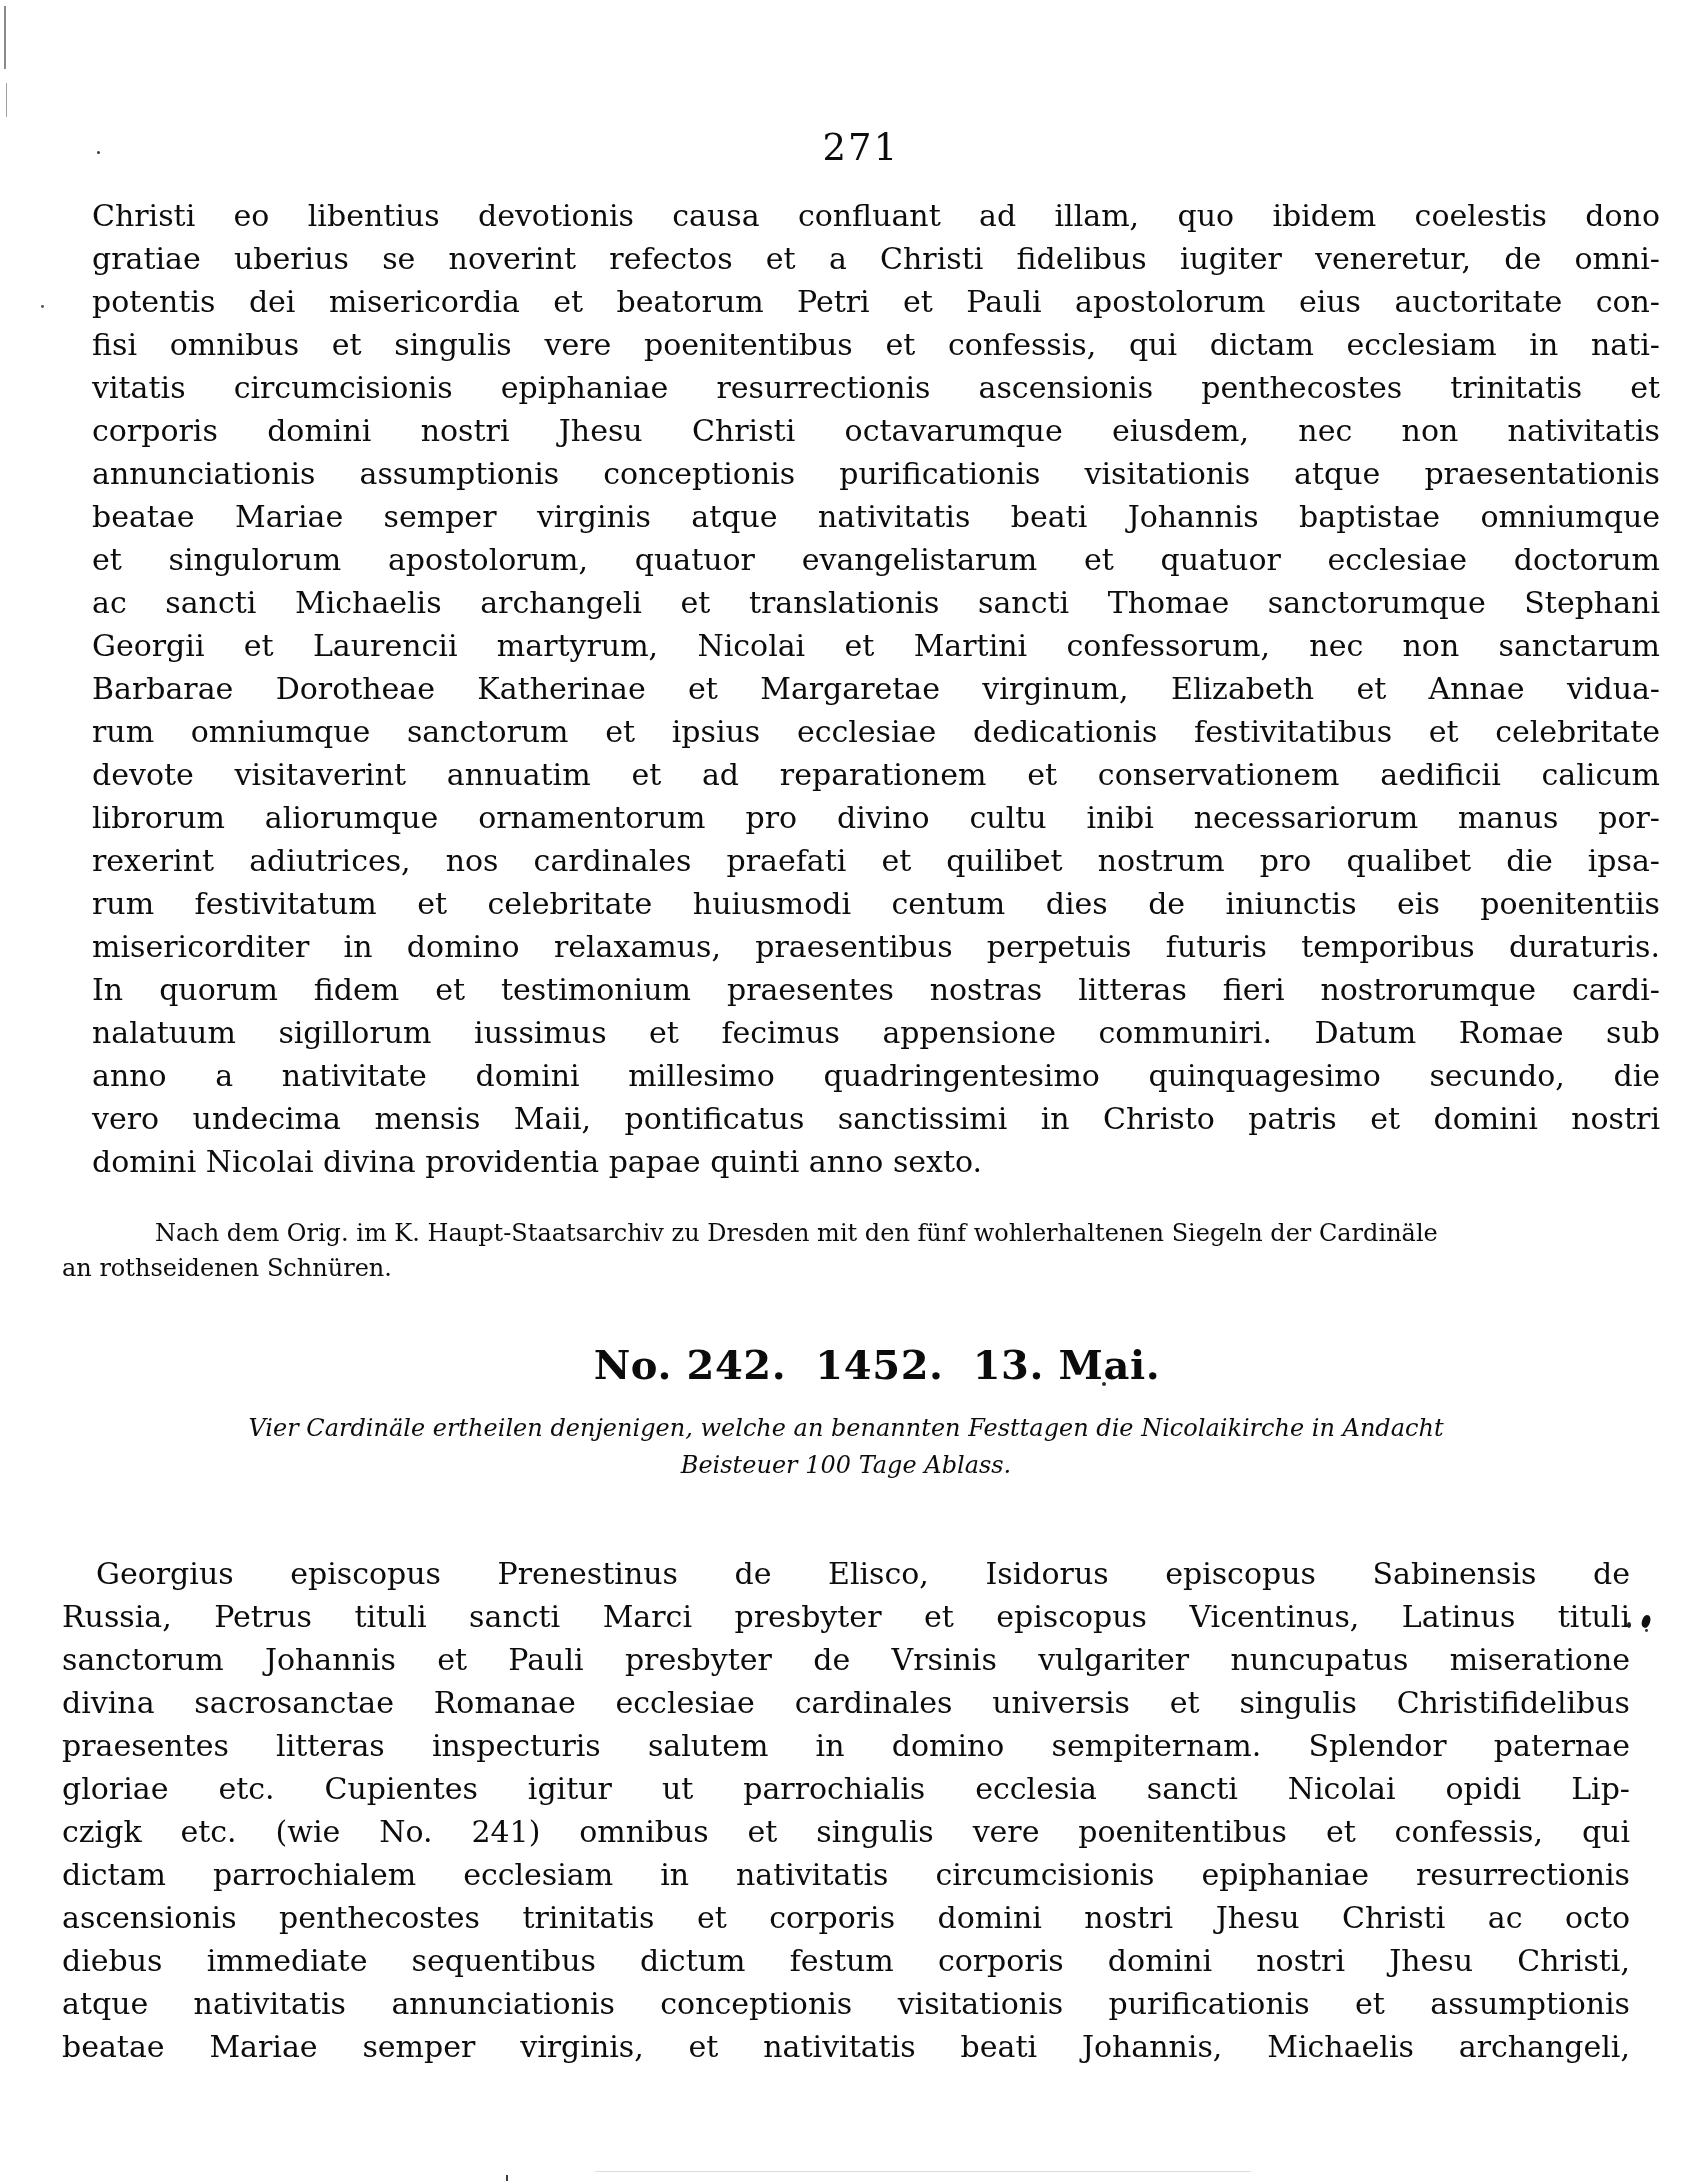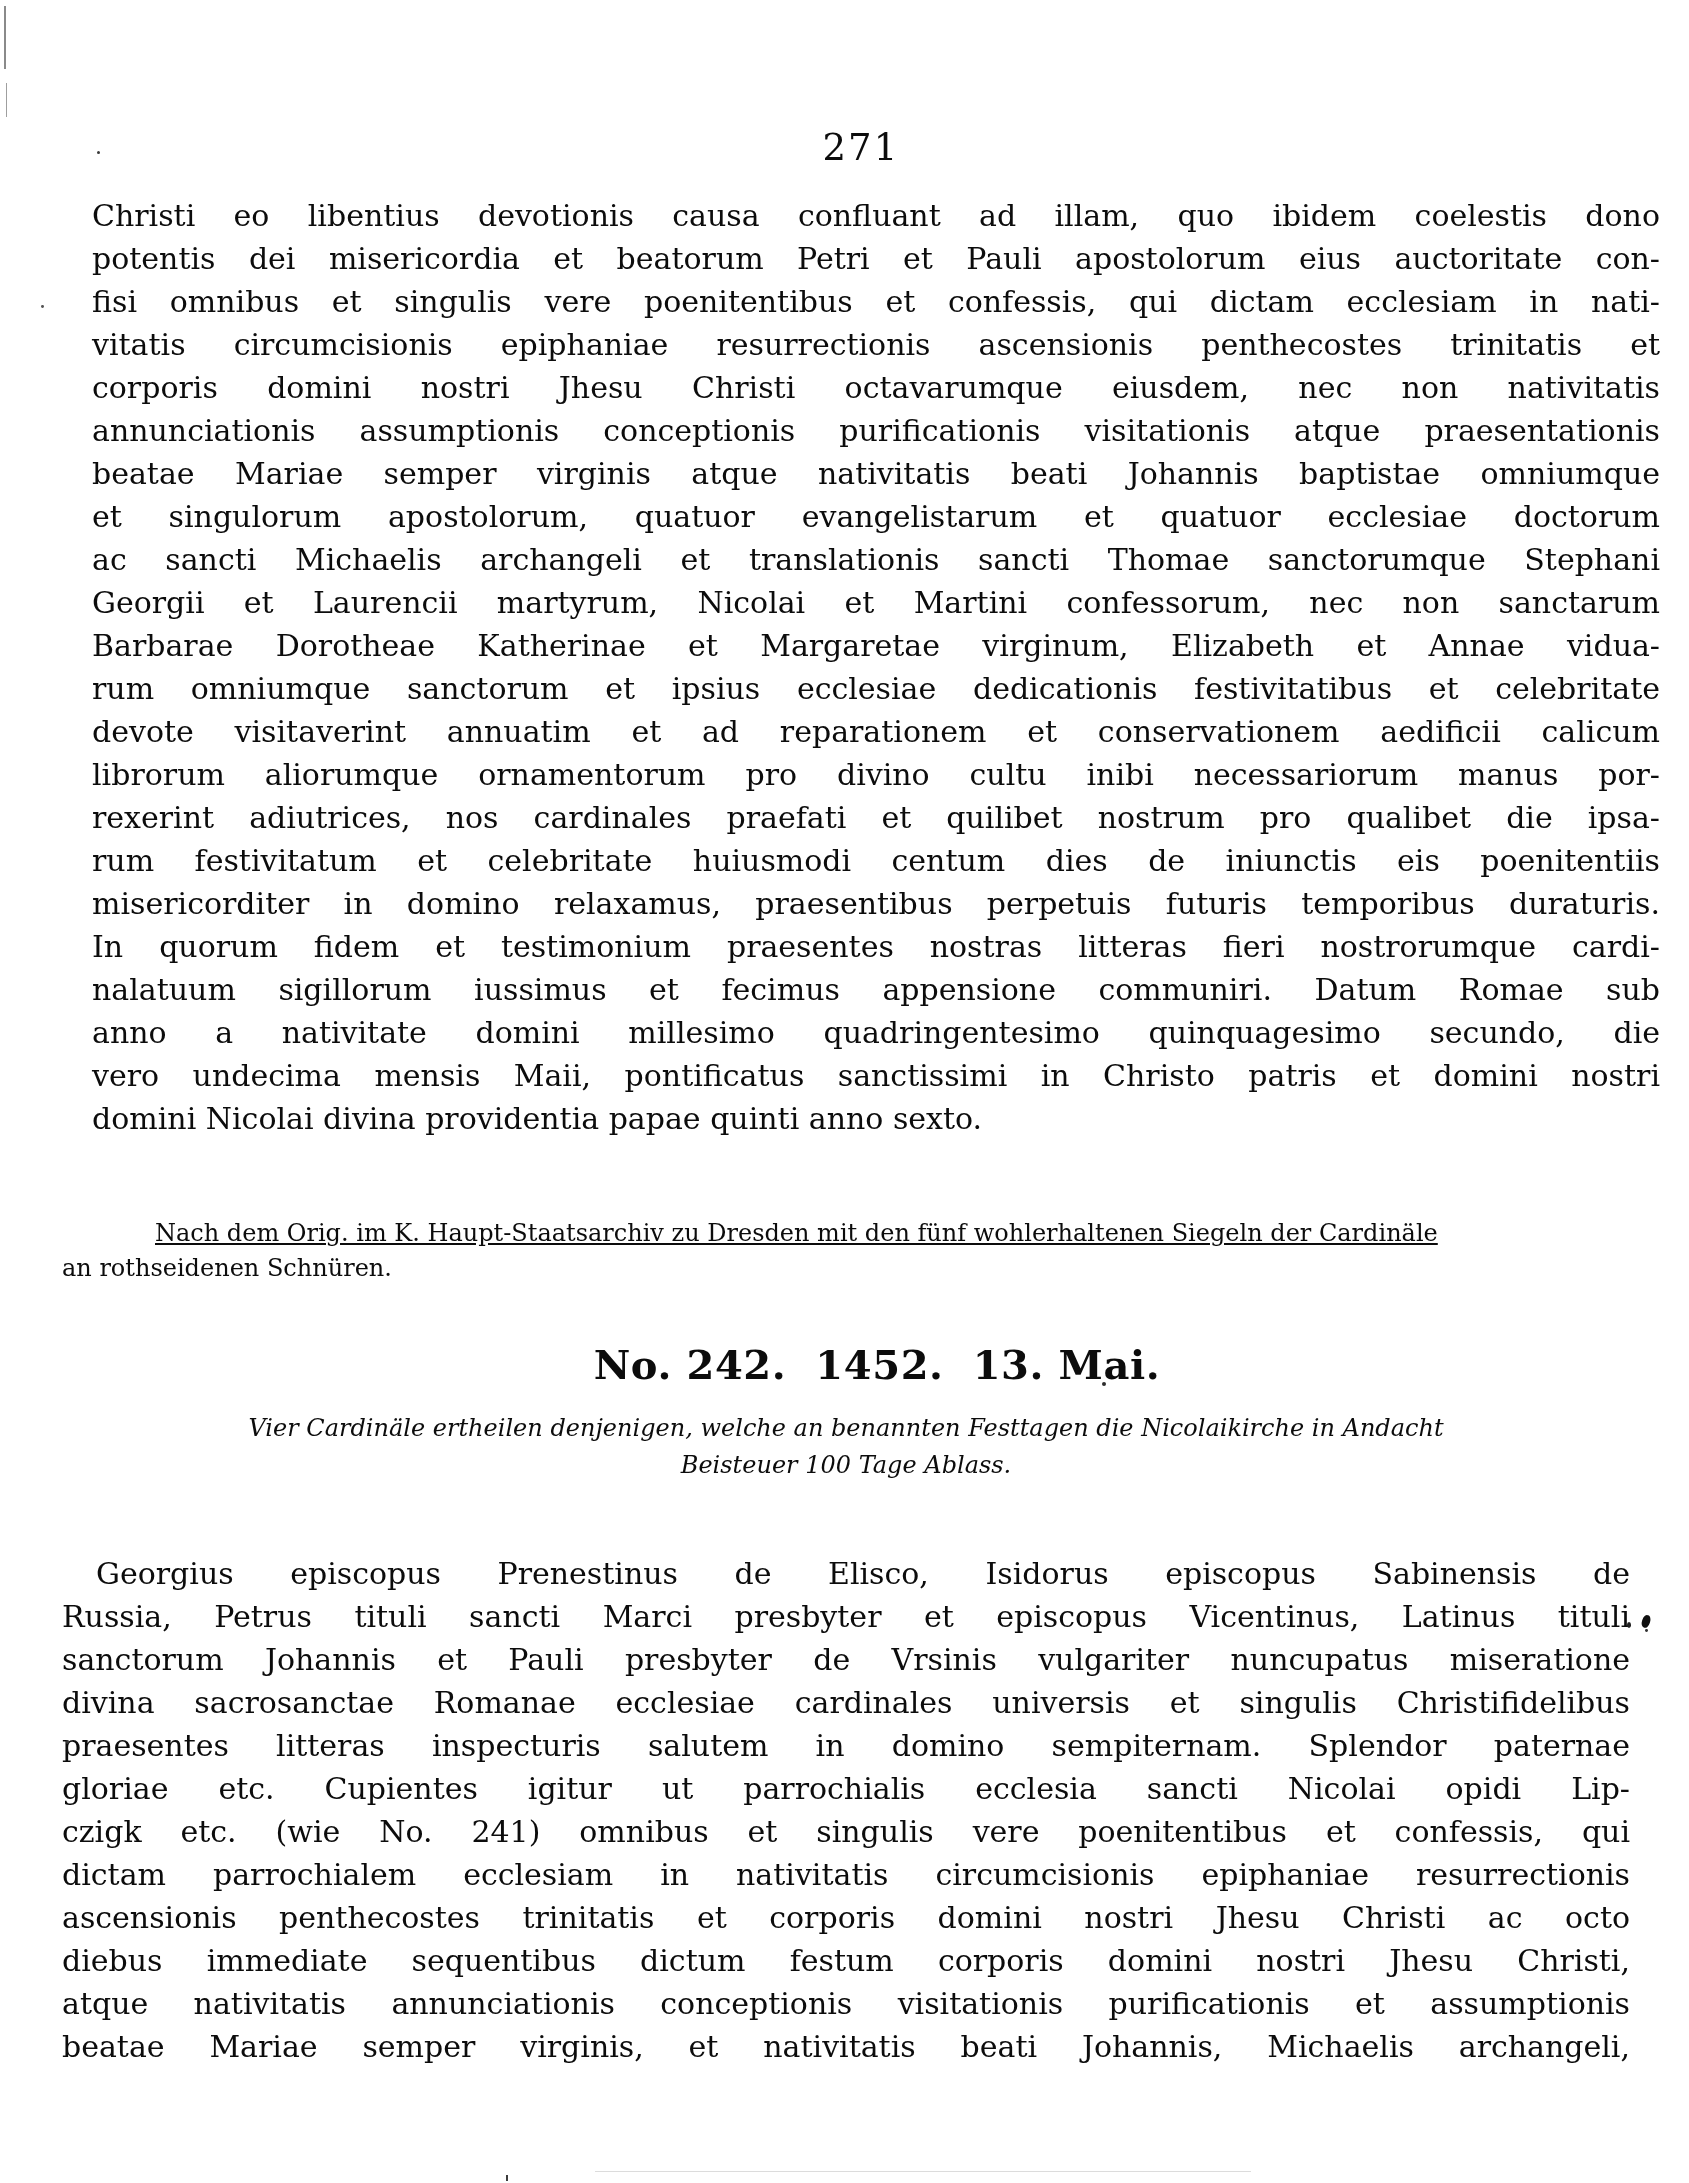--- a/index.html
+++ b/index.html
@@ -34,21 +34,21 @@
     white-space: normal;
   }
   #para1 .line:last-child { text-align-last: left; }
   #para2 .line:first-child { text-indent: 34px; }
   .note { top: 1216px; }
   .note .note-line {
     font-size: 24px;
     line-height: 35px;
     text-align: left;
   }
-  .note .note-line:first-child { text-indent: 93px; text-decoration: underline; }
+  .note .note-line:first-child { text-indent: 93px; }
   .heading {
     position: absolute;
     top: 1338px; left: 0;
     width: 1690px;
     margin: 0;
     text-align: center;
     font-size: 40px;
     line-height: 53px;
     font-weight: bold;
     white-space: pre;
@@ -82,20 +82,21 @@
 </head>
 <body>
 
 <div class="page">
 
   <div class="page-number">271</div>
 
   <section class="textblock para" id="para1">
 
   <div class="line">Christi eo libentius devotionis causa confluant ad illam, quo ibidem coelestis dono</div>
+      <div class="line">gratiae uberius se noverint refectos et a Christi fidelibus iugiter veneretur, de omni-</div>
       <div class="line">potentis dei misericordia et beatorum Petri et Pauli apostolorum eius auctoritate con-</div>
       <div class="line">fisi omnibus et singulis vere poenitentibus et confessis, qui dictam ecclesiam in nati-</div>
       <div class="line">vitatis circumcisionis epiphaniae resurrectionis ascensionis penthecostes trinitatis et</div>
       <div class="line">corporis domini nostri Jhesu Christi octavarumque eiusdem, nec non nativitatis</div>
       <div class="line">annunciationis assumptionis conceptionis purificationis visitationis atque praesentationis</div>
       <div class="line">beatae Mariae semper virginis atque nativitatis beati Johannis baptistae omniumque</div>
       <div class="line">et singulorum apostolorum, quatuor evangelistarum et quatuor ecclesiae doctorum</div>
       <div class="line">ac sancti Michaelis archangeli et translationis sancti Thomae sanctorumque Stephani</div>
       <div class="line">Georgii et Laurencii martyrum, Nicolai et Martini confessorum, nec non sanctarum</div>
       <div class="line">Barbarae Dorotheae Katherinae et Margaretae virginum, Elizabeth et Annae vidua-</div>

